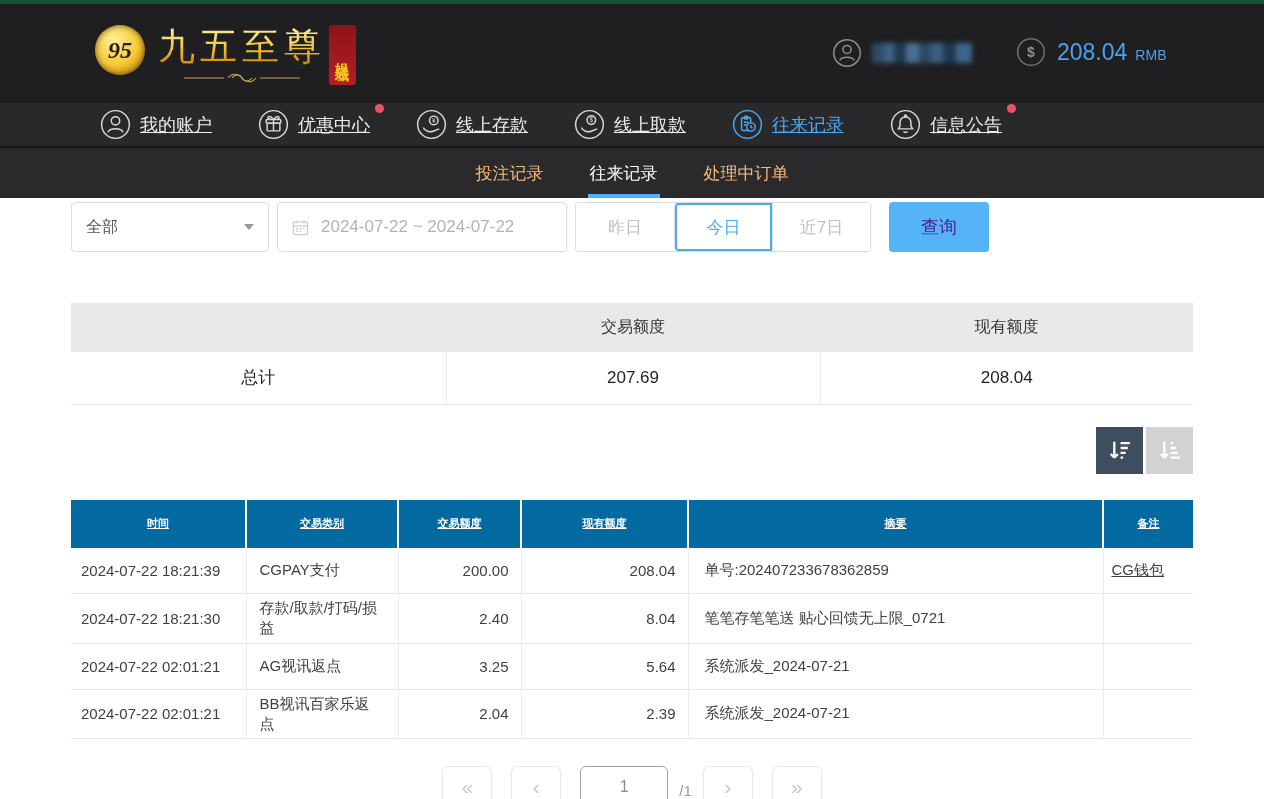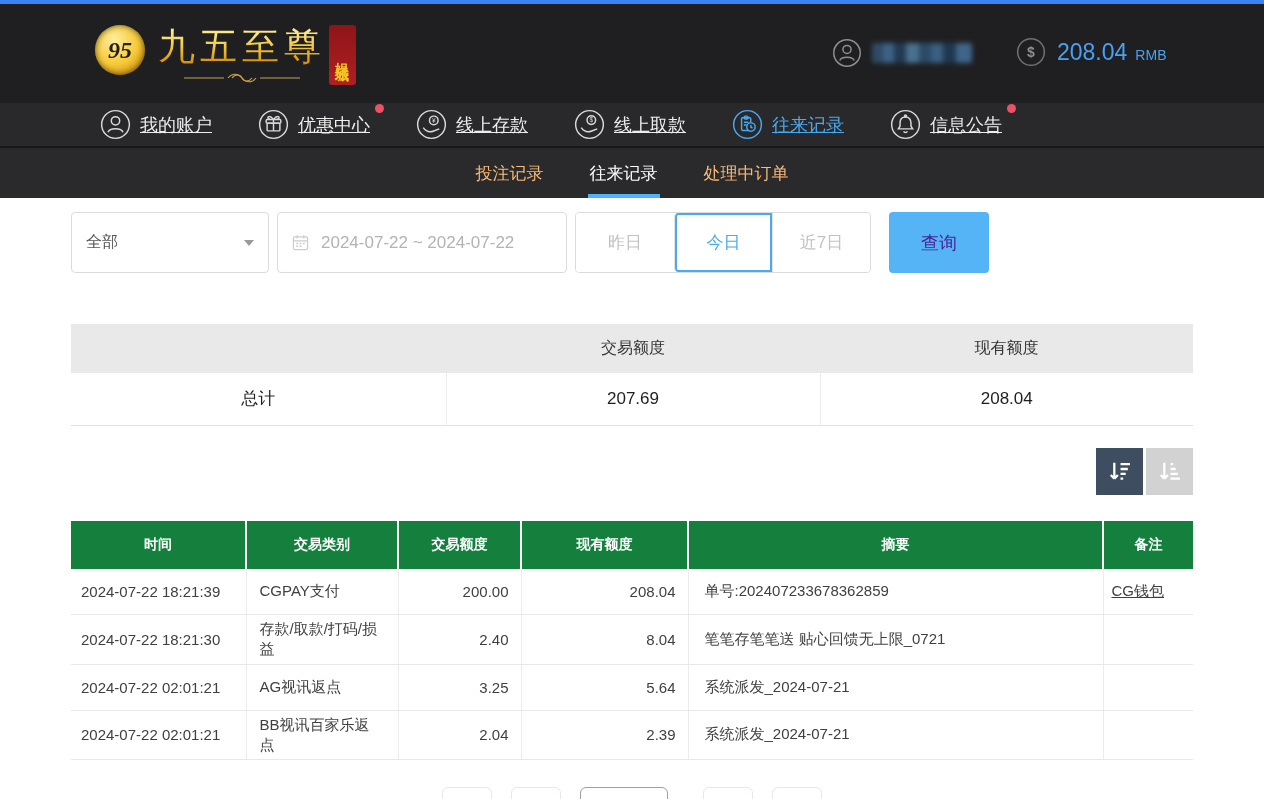--- a/index.html
+++ b/index.html
@@ -1,21 +1,21 @@
 <!DOCTYPE html>
 <html><head>
 <meta charset="utf-8">
 <style>
   * { margin:0; padding:0; box-sizing:border-box; }
   html,body { width:1264px; height:799px; overflow:hidden; }
   body { font-family:"Liberation Sans", sans-serif; background:#fff; }
   .page { position:relative; width:1264px; height:799px; overflow:hidden; background:#fff; }
 
   
-  .topbar { height:103px; background:#1f1f21; border-top:4px solid #3b82f6; position:relative; }
+  .topbar { height:103px; background:#1f1f21; border-top:4px solid #14532d; position:relative; }
   .logo { position:absolute; left:95px; top:12px; display:flex; align-items:flex-start; cursor:pointer; }
   .logo-circle { width:50px; height:50px; border-radius:50%; margin-top:9px;
     background:radial-gradient(circle at 38% 30%, #ffee9a, #f6c937 52%, #bf7c02 96%);
     display:flex; align-items:center; justify-content:center;
     color:#241d10; font-family:"Liberation Serif", serif; font-style:italic; font-weight:bold; font-size:24px;
     box-shadow:0 0 6px rgba(0,0,0,.6) inset; }
   .logo-textwrap { margin-left:13px; text-align:center; }
   .logo-title { font-size:37px; font-weight:normal; letter-spacing:5px; line-height:46px; margin-top:8px; color:#f2b822; }
   @supports (-webkit-background-clip: text) {
     .logo-title { background:linear-gradient(180deg,#fdf0a0 8%,#f6cd42 46%,#d78f04 85%);
@@ -48,21 +48,21 @@
   
   .subtabs { height:50px; background:#2a2a2c; display:flex; justify-content:center; gap:42px; }
   .subtab { height:100%; display:flex; align-items:center; font-size:17px; color:#fdba74;
     position:relative; padding:0 2px; cursor:pointer; }
   .subtab.active { color:#fff; }
   .subtab.active::after { content:""; position:absolute; left:0; right:0; bottom:0; height:4px; background:#4db2f8; }
 
   
   .content { width:1122px; margin:0 auto; }
 
-  .filter-row { margin-top:14px; display:flex; height:61px; gap:8px; }
+  .filter-row { margin-top:4px; display:flex; height:50px; gap:8px; }
   .select { width:198px; border:1px solid #dcdcdc; border-radius:4px; display:flex; align-items:center;
     justify-content:space-between; padding:0 14px; color:#555; font-size:16px; cursor:pointer; }
   .caret { width:0; height:0; border-left:5px solid transparent; border-right:5px solid transparent; border-top:6px solid #9a9a9a; }
   .datebox { width:290px; border:1px solid #dcdcdc; border-radius:4px; display:flex; align-items:center;
     gap:12px; padding:0 14px; color:#b3b3b3; font-size:17px; cursor:pointer; }
   .quick-group { display:flex; border:1px solid #dcdcdc; border-radius:4px; overflow:hidden; }
   .quick { width:98px; display:flex; align-items:center; justify-content:center; font-size:17px;
     color:#c2c2c2; border-left:1px solid #e3e3e3; cursor:pointer; background:#fff; }
   .quick:first-child { border-left:none; }
   .quick.active { box-shadow:inset 0 0 0 2px #4aa9f0; border-radius:4px 0 0 4px; color:#4aa9f0; }
@@ -77,22 +77,22 @@
   .summary td:first-child { border-left:none; }
 
   
   .sort-row { margin-top:22px; display:flex; justify-content:flex-end; gap:3px; }
   .sort-btn { width:47px; height:47px; display:flex; align-items:center; justify-content:center; cursor:pointer; border:none; }
   .sort-btn.desc { background:#3e4e60; }
   .sort-btn.asc { background:#d2d2d2; }
 
   
   .data-table { width:100%; border-collapse:collapse; table-layout:fixed; margin-top:26px; }
-  .data-table thead th { height:48px; background:#15803d; color:#fff; font-size:14px; font-weight:600;
-    text-align:center; border-left:2px solid #fff; }
+  .data-table thead th { height:48px; background:#0369a1; color:#fff; font-size:11px; font-weight:600;
+    text-align:center; border-left:2px solid #fff;text-decoration:underline; }
   .data-table thead th:first-child { border-left:none; }
   .data-table tbody td { height:46px; font-size:15px; color:#3f3f3f; border-bottom:1px solid #e8e8e8;
     border-left:1px solid #ececec; padding:2px 8px; background:#fff; }
   .data-table tbody td:first-child { border-left:none; }
   .c-time { text-align:left; padding-left:10px !important; }
   .c-type { text-align:left; padding:4px 16px 4px 13px !important; line-height:1.35; }
   .c-amt, .c-bal { text-align:right; padding-right:12px !important; }
   .c-sum { text-align:left; padding-left:16px !important; }
   .c-note { text-align:left;text-decoration:underline; }
 

